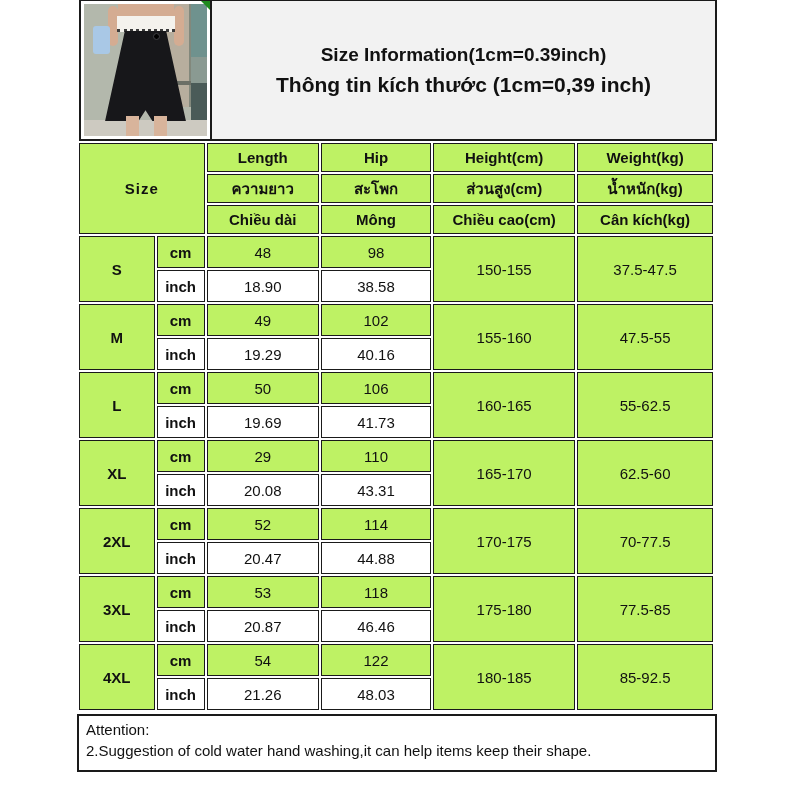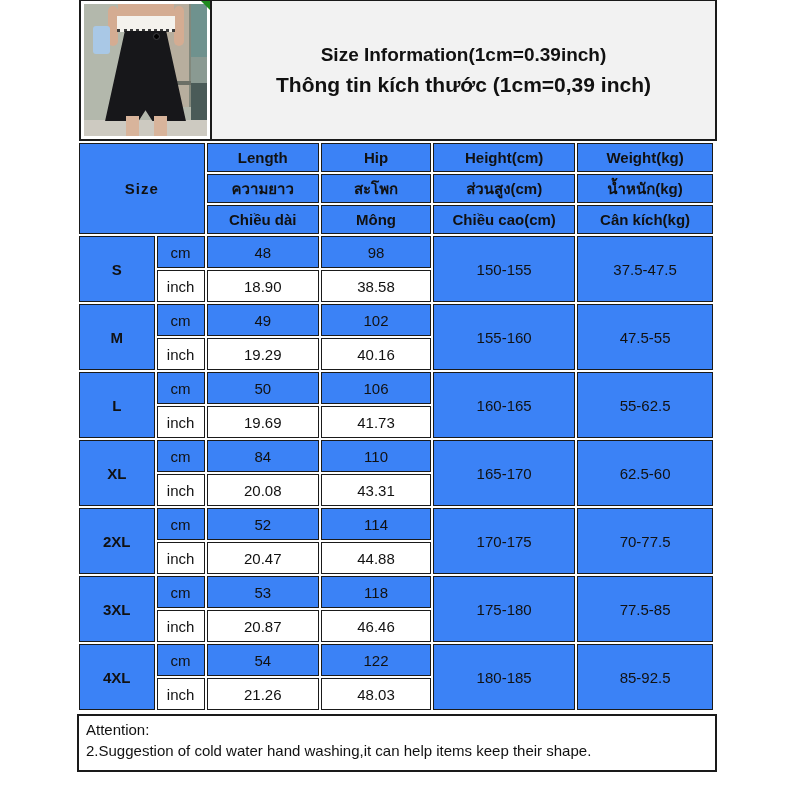--- a/index.html
+++ b/index.html
@@ -56,27 +56,27 @@
 
   
   table.size-table{
     border-collapse:separate;border-spacing:2px;table-layout:fixed;
     width:638px;margin-left:-2px;
   }
   table.size-table td{
     border:1.5px solid #1a1a1a;text-align:center;vertical-align:middle;
     font-size:15px;padding:0;overflow:hidden;white-space:nowrap;
   }
-  .c-gray{background:#3b82f6;}
+  .c-gray{background:#bef264;}
   .c-white{background:#ffffff;}
   .size-head{font-size:36px;font-weight:bold;letter-spacing:1px;}
   .hdr td{font-weight:bold;height:27px;}
   .body-row td{height:30px;}
   .size-lab{font-weight:bold;font-size:16px;}
-  .unit{font-weight:normal;margin-top:8px;}
+  .unit{font-weight:bold;margin-top:8px;}
 
   
   .attention{
     box-sizing:border-box;margin-top:2px;margin-left:-2px;width:640px;
     border:2px solid #1a1a1a;background:#fff;padding:3px 7px 8px 7px;
     font-size:15px;line-height:1.42;text-align:left;
   }
 </style>
 </head>
 <body>
@@ -176,21 +176,21 @@
       </tr>
       <tr class="body-row">
         <td class="c-white unit">inch</td>
         <td class="c-white">19.69</td>
         <td class="c-white">41.73</td>
       </tr>
 
       <tr class="body-row">
         <td class="c-gray size-lab" rowspan="2">XL</td>
         <td class="c-gray unit">cm</td>
-        <td class="c-gray">84</td>
+        <td class="c-gray">29</td>
         <td class="c-gray">110</td>
         <td class="c-gray" rowspan="2">165-170</td>
         <td class="c-gray" rowspan="2">62.5-60</td>
       </tr>
       <tr class="body-row">
         <td class="c-white unit">inch</td>
         <td class="c-white">20.08</td>
         <td class="c-white">43.31</td>
       </tr>
 

